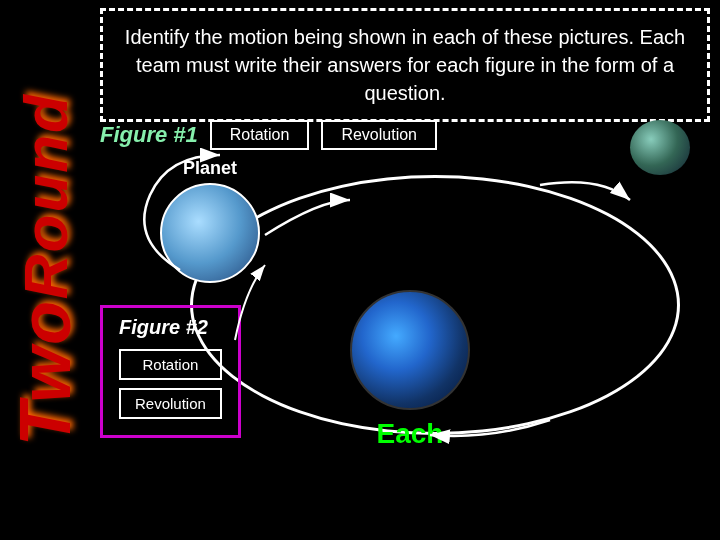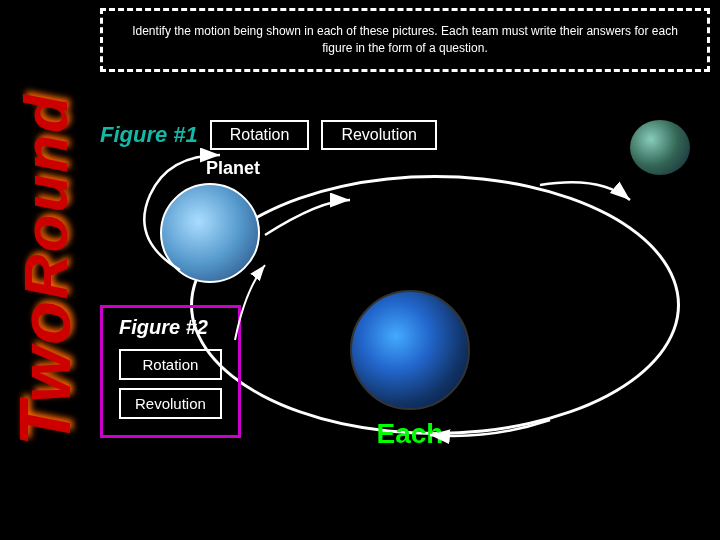--- a/index.html
+++ b/index.html
@@ -66,38 +66,38 @@
       top: 8px;
       left: 10px;
       right: 10px;
       border: 3px dashed #ffffff;
       padding: 12px 16px;
       text-align: center;
     }
 
     .instruction-text {
       color: #ffffff;
-      font-size: 12px;
+      font-size: 20px;
       line-height: 1.4;
       font-weight: normal;
     }
 
     
     .figure1-row {
       position: absolute;
       top: 120px;
       left: 10px;
       right: 10px;
       display: flex;
       align-items: center;
       gap: 12px;
     }
 
     .figure1-label {
-      color: #14b8a6;
+      color: #86efac;
       font-size: 22px;
       font-weight: bold;
       font-style: italic;
       white-space: nowrap;
     }
 
     .answer-box {
       border: 2px solid #ffffff;
       padding: 4px 18px;
       color: #ffffff;
@@ -111,21 +111,21 @@
     .planet-container {
       position: absolute;
       top: 158px;
       left: 70px;
     }
 
     .planet-label {
       color: #ffffff;
       font-size: 18px;
       font-weight: bold;
-      text-align: right;
+      text-align: center;
       margin-bottom: 4px;
     }
 
     .planet-sphere {
       width: 100px;
       height: 100px;
       border-radius: 50%;
       background: radial-gradient(circle at 38% 38%, #aaddff, #5599cc, #224477);
       border: 2px solid #ffffff;
       position: relative;

